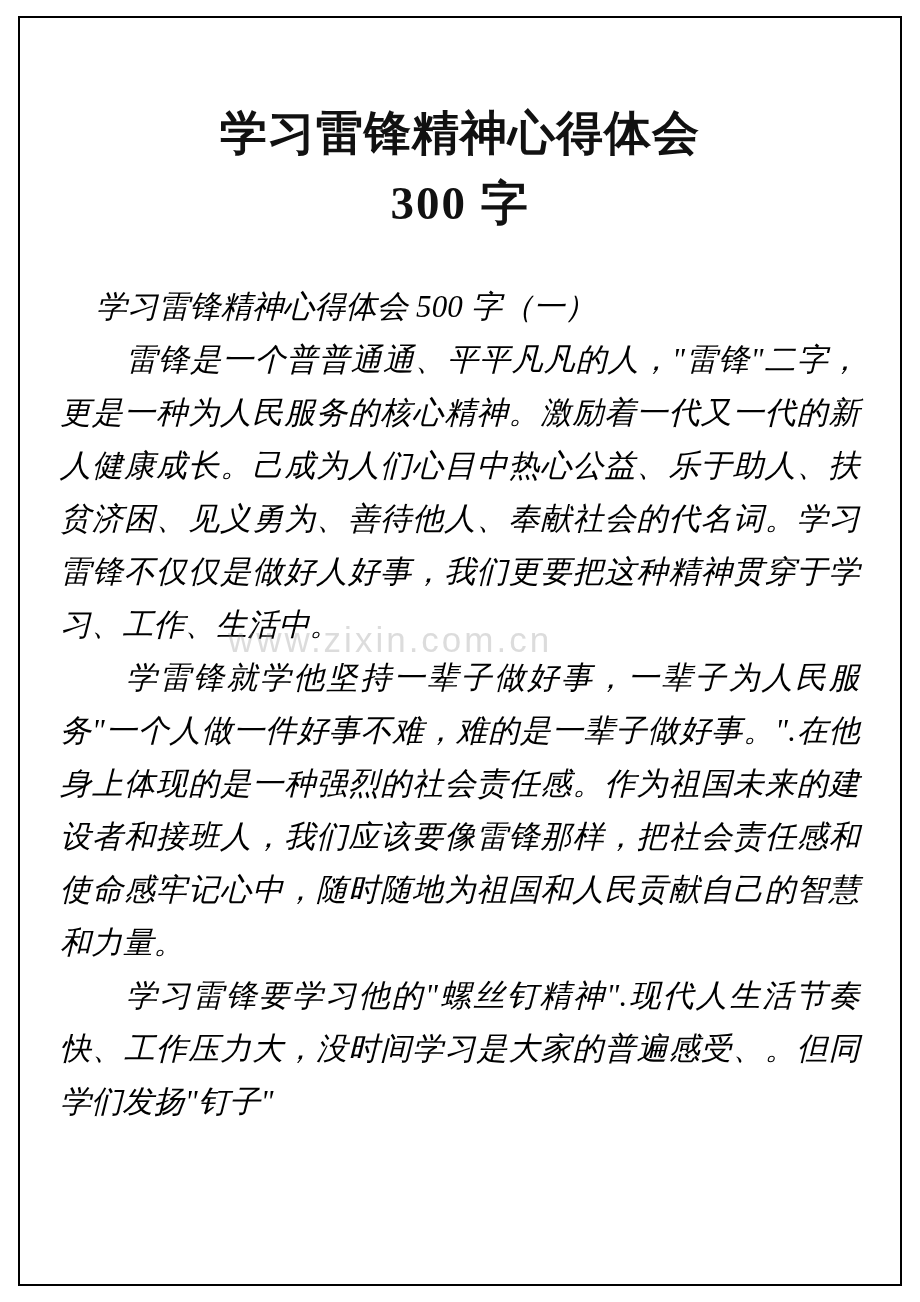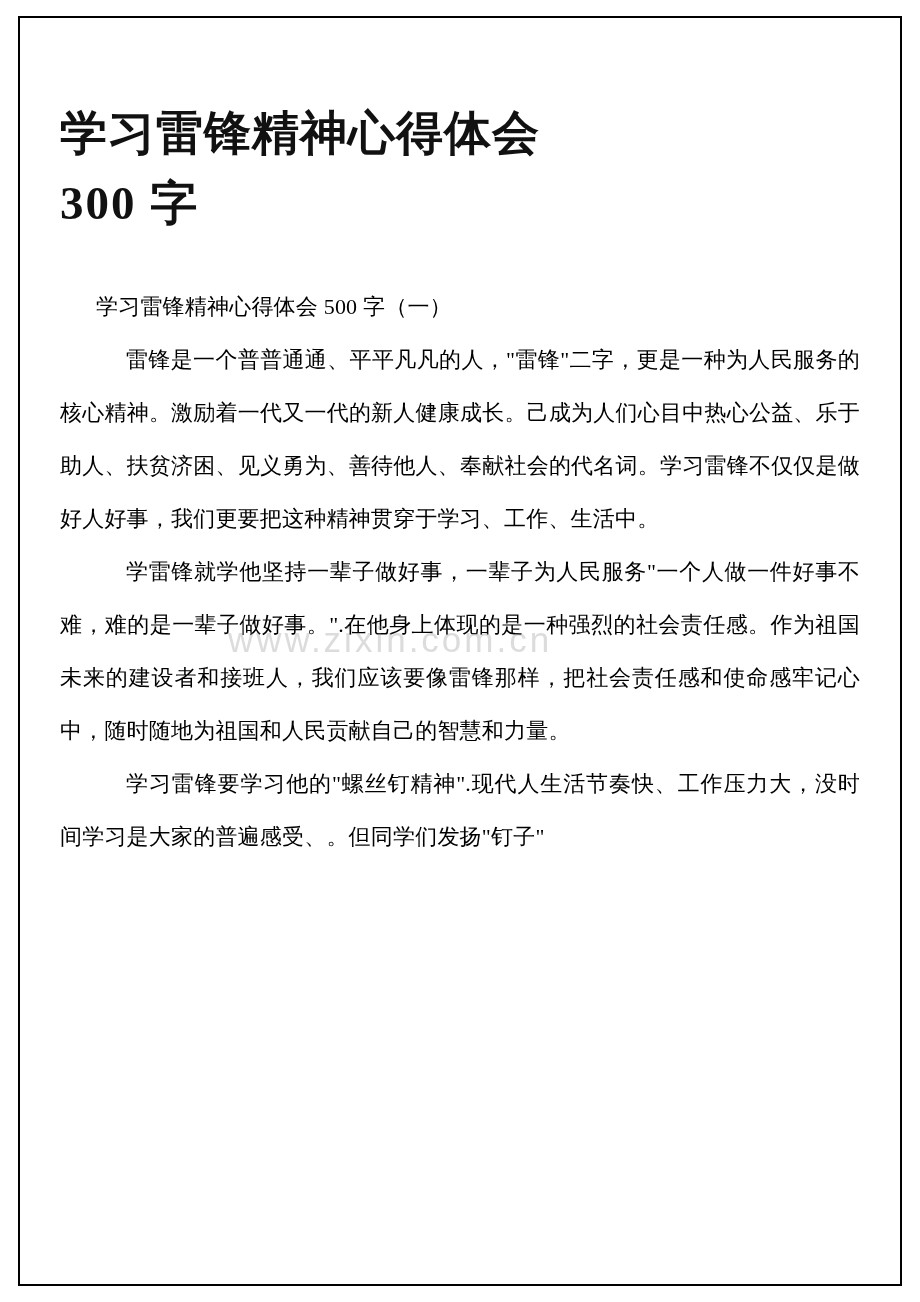--- a/index.html
+++ b/index.html
@@ -35,43 +35,44 @@
     position: absolute;
     left: 60px;
     top: 16px;
     width: 800px;
     height: 1270px;
     box-sizing: border-box;
   }
   .doc-title {
     margin: 0;
     padding-top: 82px;
-    text-align: left;
+    text-align: center;
     font-family: "Liberation Serif", serif;
     font-weight: bold;
     font-size: 47px;
     line-height: 70px;
     letter-spacing: 1px;
     color: #111111;
   }
   .doc-title .line2 {
     display: block;
     letter-spacing: 2px;
   }
   .body-text {
     margin: 0;
     padding-top: 42px;
   }
   .para {
     margin: 0;
-    font-size: 22px;
+    font-size: 31px;
     line-height: 53px;
     text-align: justify;
     text-justify: inter-ideograph;
     letter-spacing: 0.2px;
+    font-style: italic;
   }
   .para.first-line-indent {
     text-indent: 66px;
   }
   .para.subtitle {
     text-indent: 36px;
   }
   .watermark {
     position: absolute;
     left: 0;

